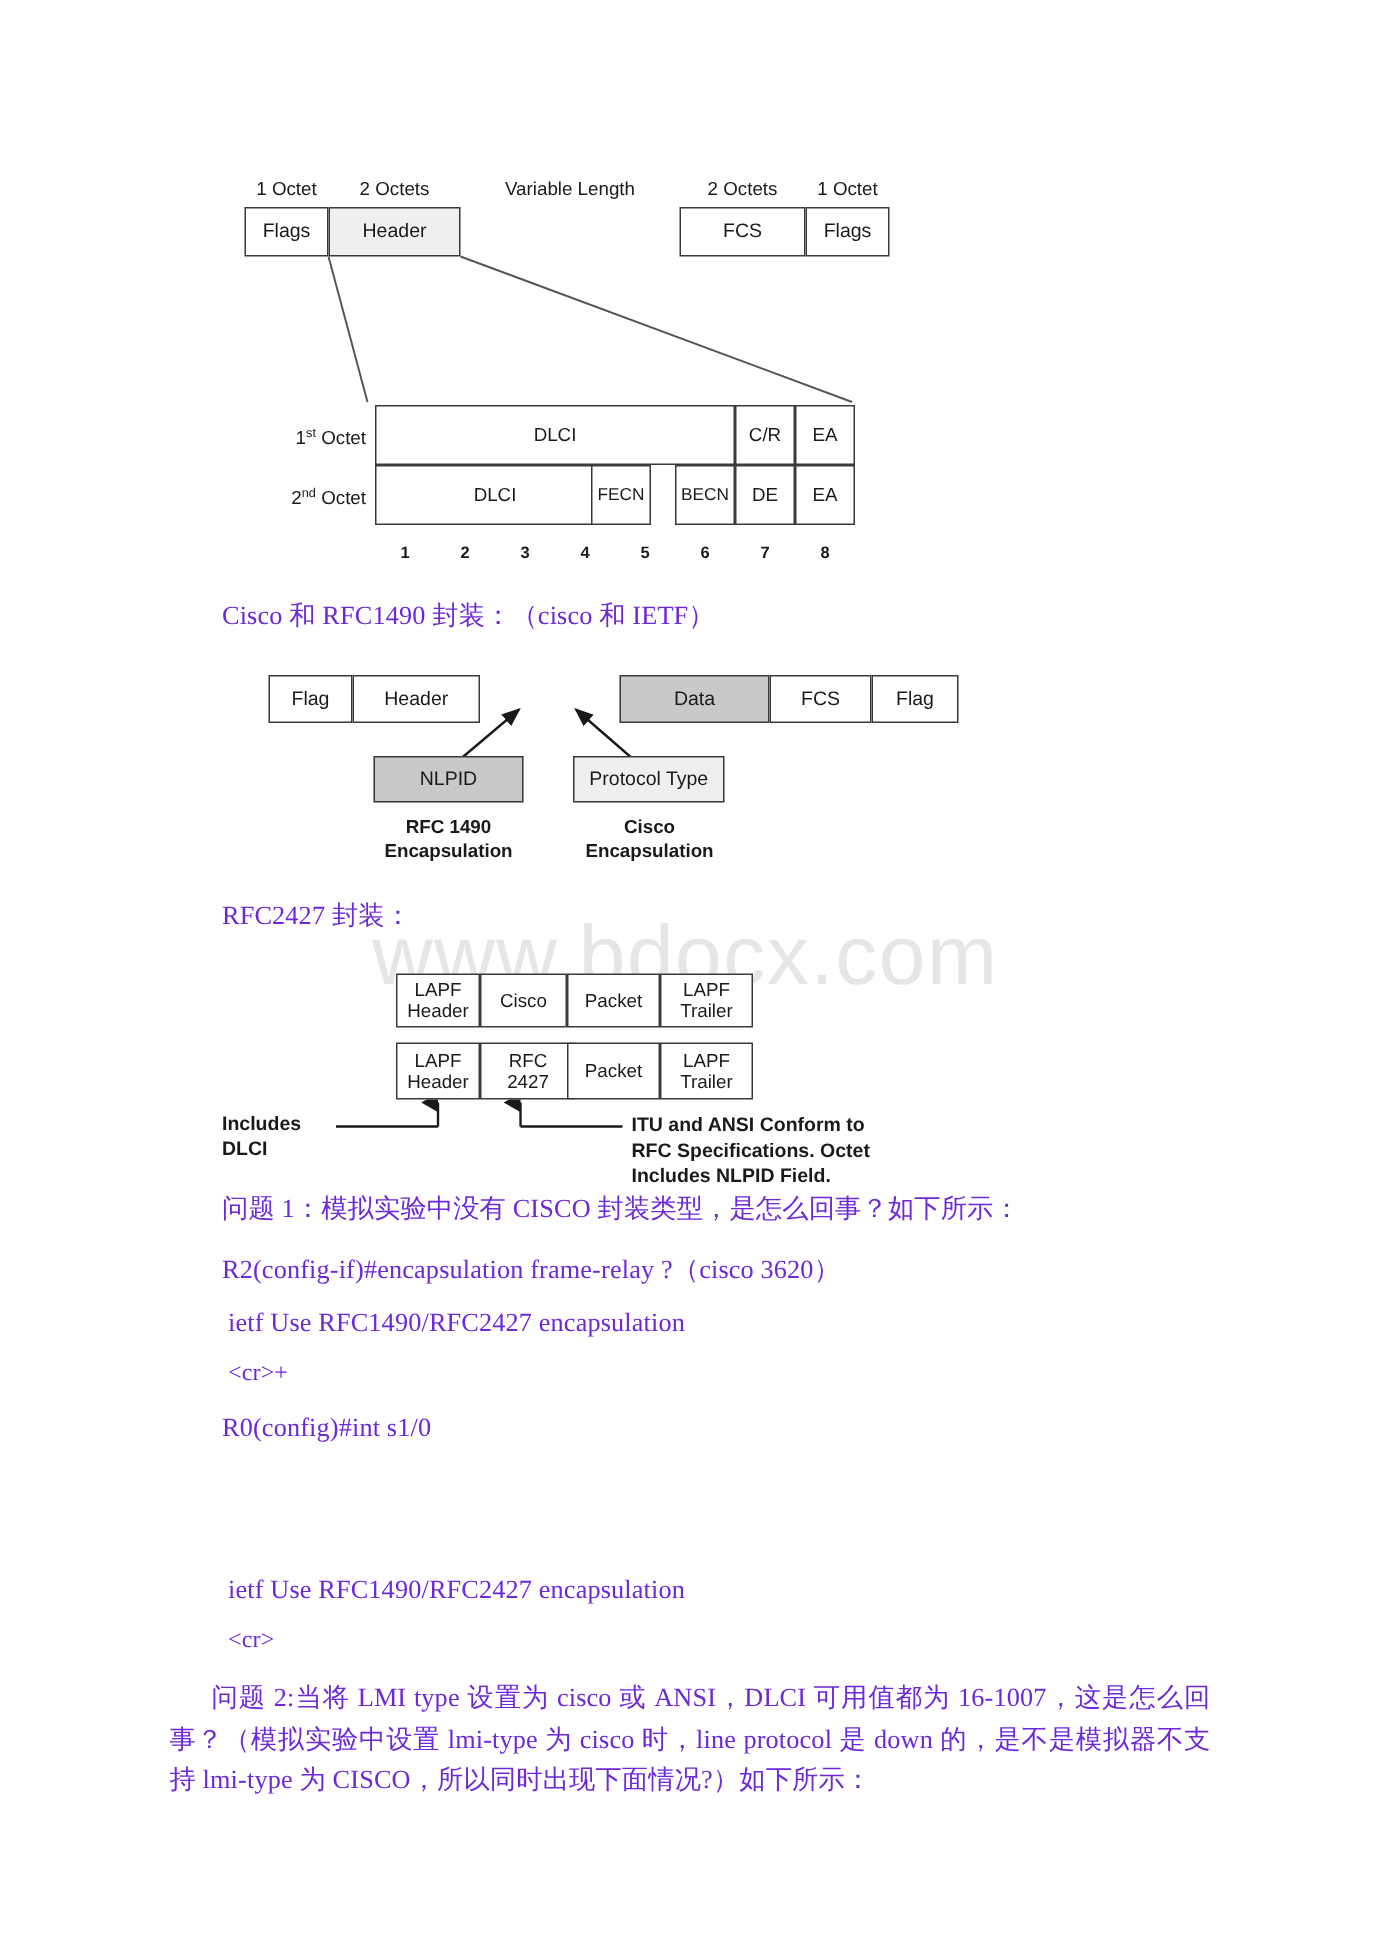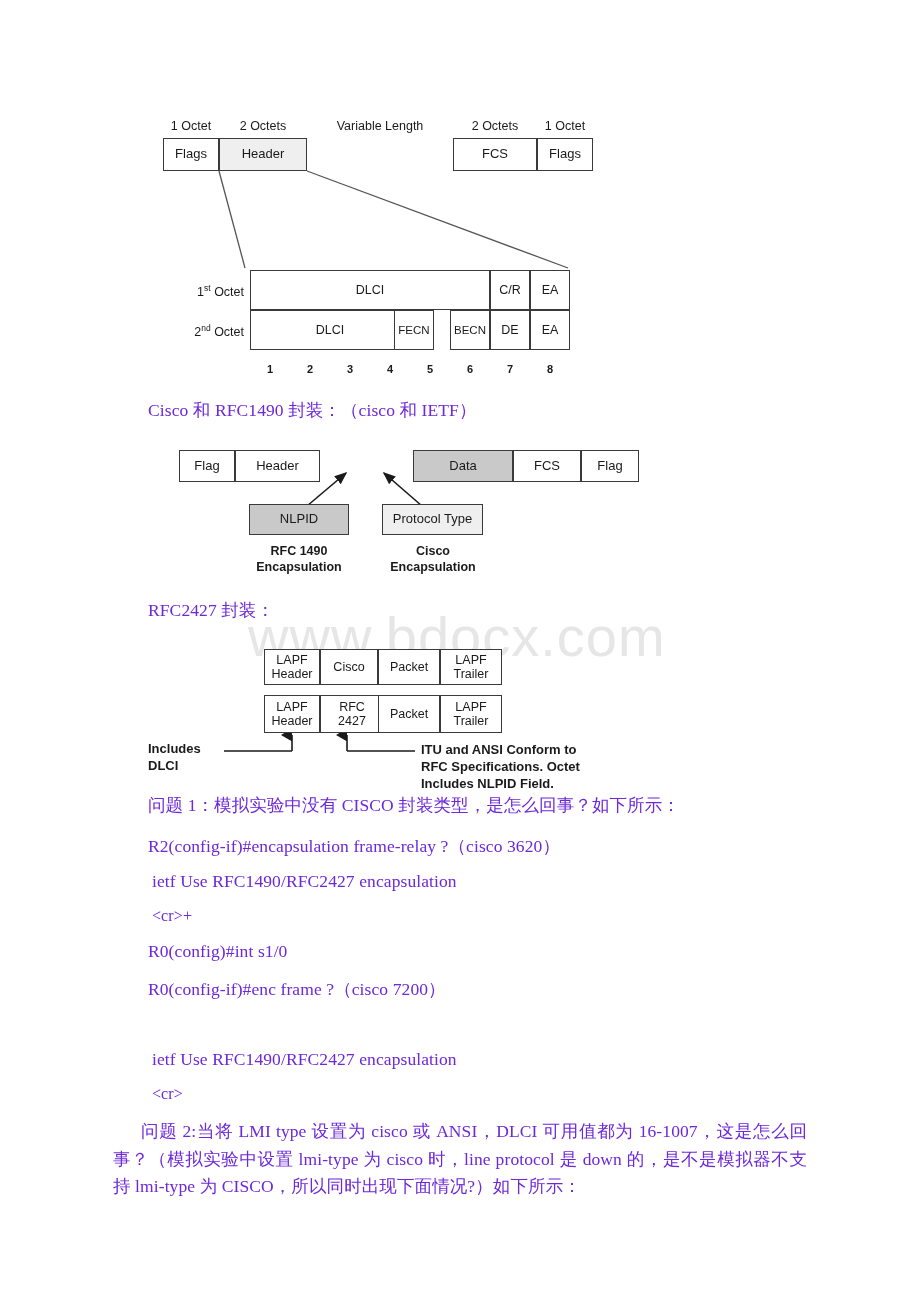--- a/index.html
+++ b/index.html
@@ -254,21 +254,20 @@
   <div class="para" style="left:148px; top:793px;">问题 1：模拟实验中没有 CISCO 封装类型，是怎么回事？如下所示：</div>
 
   <div class="para" style="left:148px; top:834px;">R2(config-if)#encapsulation frame-relay ?（cisco 3620）</div>
 
   <div class="para" style="left:152px; top:871px;">ietf Use RFC1490/RFC2427 encapsulation</div>
 
   <div class="para" style="left:152px; top:907px; font-size:16px;">&lt;cr&gt;+</div>
 
   <div class="para" style="left:148px; top:941px;">R0(config)#int s1/0</div>
 
-  <div class="para" style="left:148px; top:977px;">R0(config-if)#enc frame ?（cisco 7200）</div>
 
 
   <div class="para" style="left:152px; top:1049px;">ietf Use RFC1490/RFC2427 encapsulation</div>
 
   <div class="para" style="left:152px; top:1085px; font-size:16px;">&lt;cr&gt;</div>
 
   <div class="para wrap" style="left:113px; top:1118px; width:694px; text-indent:28px;">问题 2:当将 LMI type 设置为 cisco 或 ANSI，DLCI 可用值都为 16-1007，这是怎么回事？（模拟实验中设置 lmi-type 为 cisco 时，line protocol 是 down 的，是不是模拟器不支持 lmi-type 为 CISCO，所以同时出现下面情况?）如下所示：</div>
 
 </div>
 

